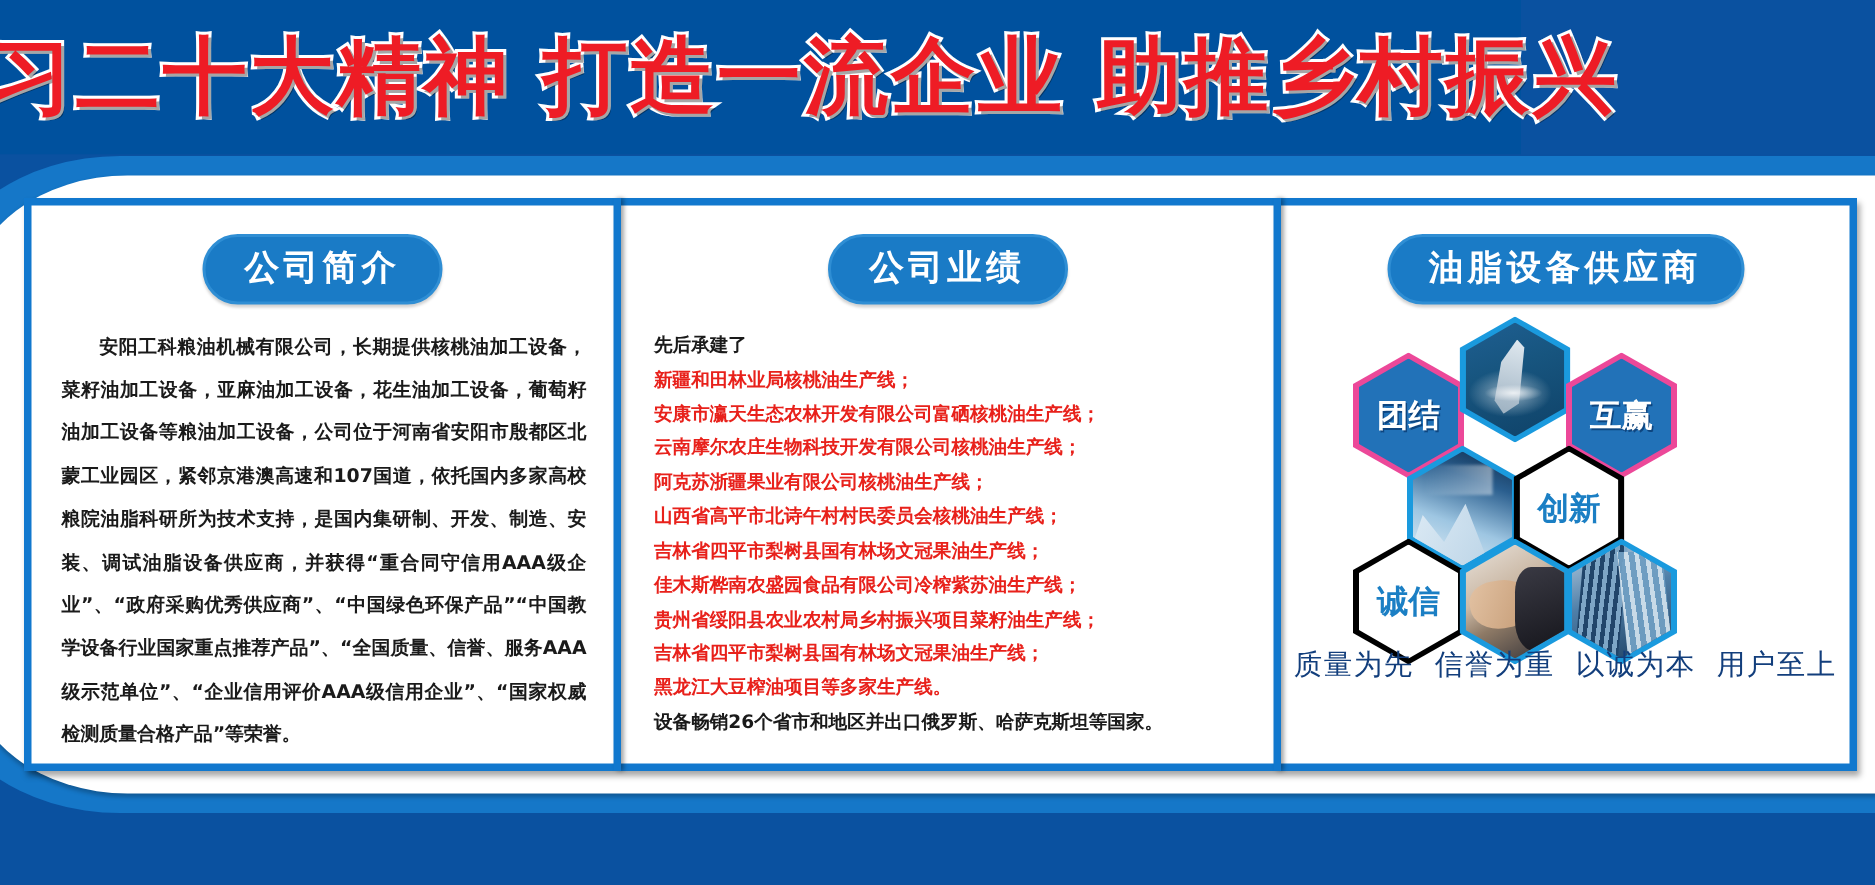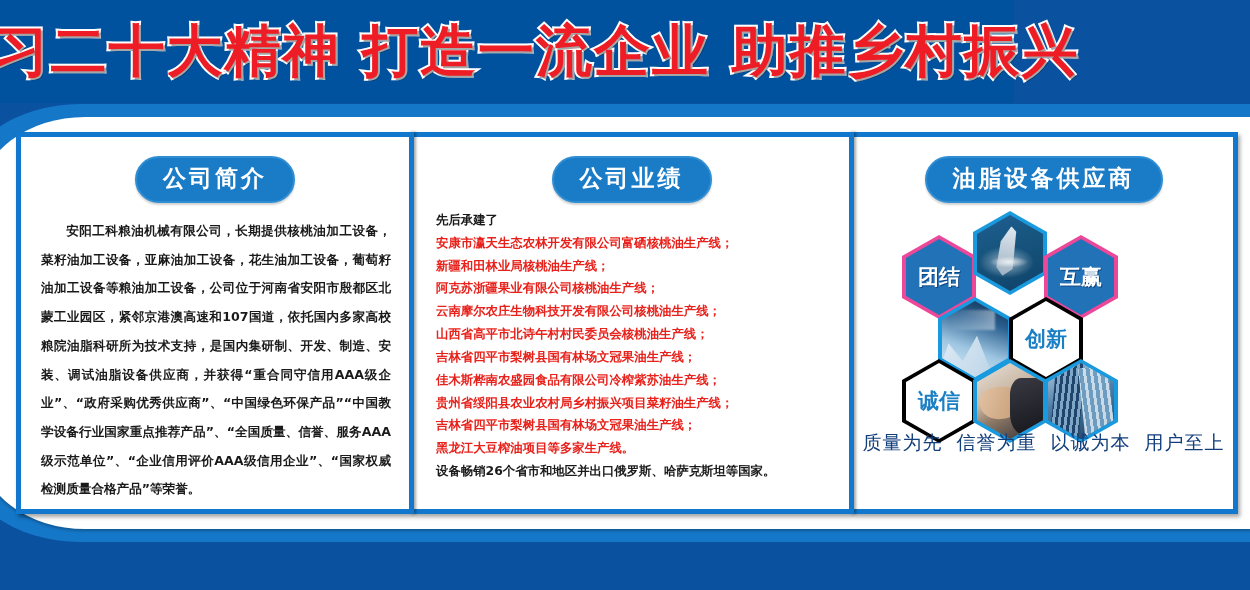--- a/index.html
+++ b/index.html
@@ -91,21 +91,21 @@
     font-family:"DejaVu Sans","Liberation Sans",sans-serif;
     font-size:12.6px;font-weight:bold;color:#1a1a1a;
     line-height:2.28;
     text-align:justify;
     text-justify:inter-ideograph;
     text-indent:2em;
   }
 
   
   .body2{
-    margin:6px 10px 0 22px;
+    margin:16px 10px 0 22px;
     font-family:"DejaVu Sans","Liberation Sans",sans-serif;
     font-size:12.4px;font-weight:bold;
     line-height:1.84;
     white-space:nowrap;
   }
   .body2 .dark{color:#1a1a1a;}
   .body2 .red{color:#e8211b;}
 
   
   .hexwrap{
@@ -241,24 +241,24 @@
     <div class="body1">安阳工科粮油机械有限公司，长期提供核桃油加工设备，菜籽油加工设备，亚麻油加工设备，花生油加工设备，葡萄籽油加工设备等粮油加工设备，公司位于河南省安阳市殷都区北蒙工业园区，紧邻京港澳高速和107国道，依托国内多家高校粮院油脂科研所为技术支持，是国内集研制、开发、制造、安装、调试油脂设备供应商，并获得“重合同守信用AAA级企业”、“政府采购优秀供应商”、“中国绿色环保产品”“中国教学设备行业国家重点推荐产品”、“全国质量、信誉、服务AAA级示范单位”、“企业信用评价AAA级信用企业”、“国家权威检测质量合格产品”等荣誉。</div>
   </div>
 
   <div class="panel p2">
     <div class="badge-wrap">
       <div class="badge">公司业绩</div>
     </div>
     <div class="body2">
       <div class="dark">先后承建了</div>
       <div id="project-list">
+          <div class="red">新疆和田林业局核桃油生产线；</div>
           <div class="red">安康市瀛天生态农林开发有限公司富硒核桃油生产线；</div>
-          <div class="red">新疆和田林业局核桃油生产线；</div>
+          <div class="red">云南摩尔农庄生物科技开发有限公司核桃油生产线；</div>
           <div class="red">阿克苏浙疆果业有限公司核桃油生产线；</div>
-          <div class="red">云南摩尔农庄生物科技开发有限公司核桃油生产线；</div>
           <div class="red">山西省高平市北诗午村村民委员会核桃油生产线；</div>
           <div class="red">吉林省四平市梨树县国有林场文冠果油生产线；</div>
           <div class="red">佳木斯桦南农盛园食品有限公司冷榨紫苏油生产线；</div>
           <div class="red">贵州省绥阳县农业农村局乡村振兴项目菜籽油生产线；</div>
           <div class="red">吉林省四平市梨树县国有林场文冠果油生产线；</div>
           <div class="red">黑龙江大豆榨油项目等多家生产线。</div>
         </div>
       <div id="footer-list">
           <div class="dark">设备畅销26个省市和地区并出口俄罗斯、哈萨克斯坦等国家。</div>
         </div>

